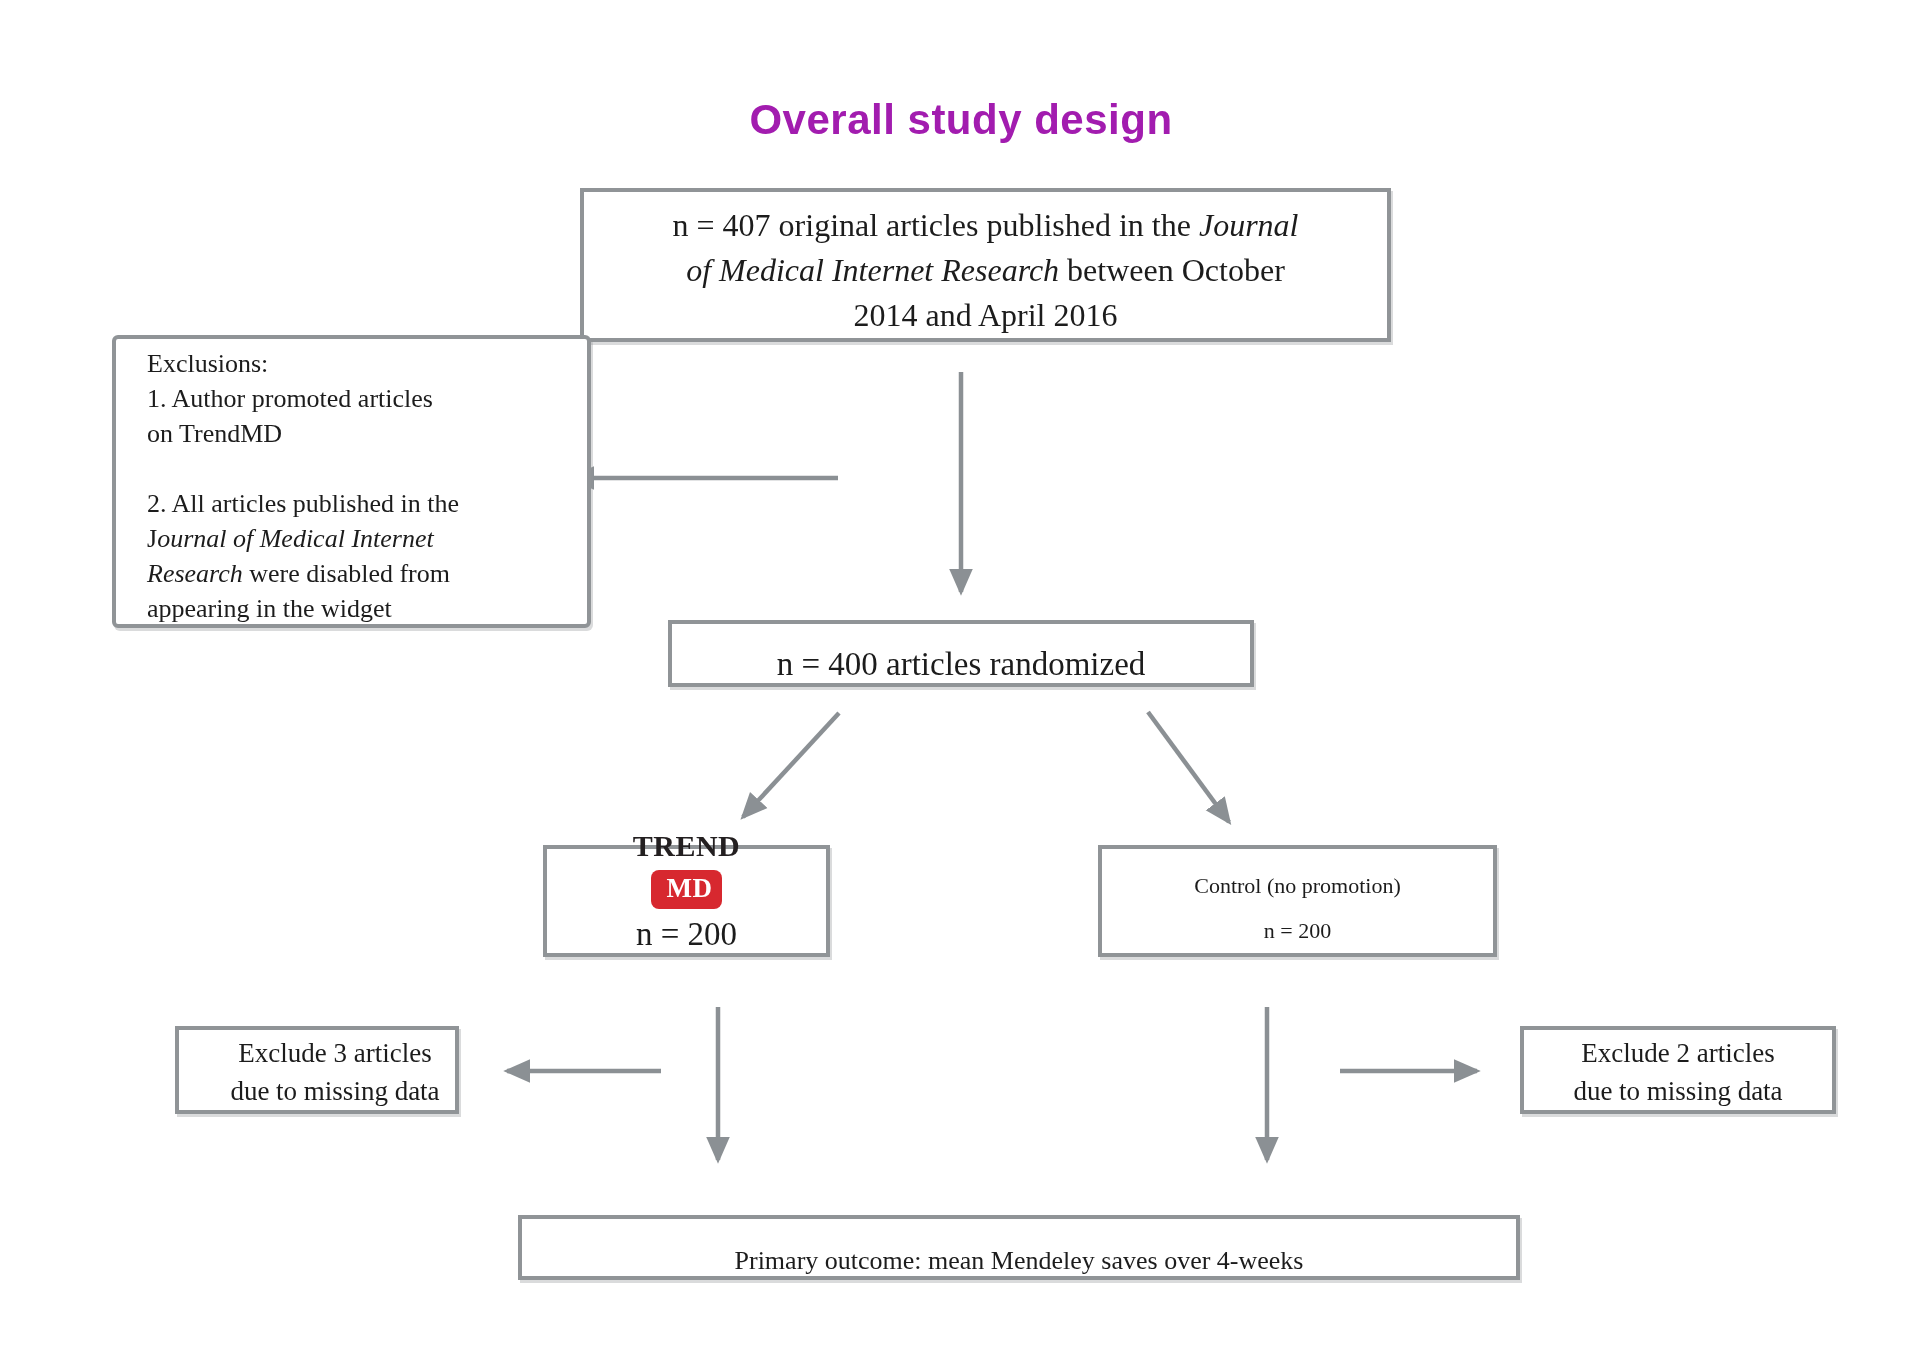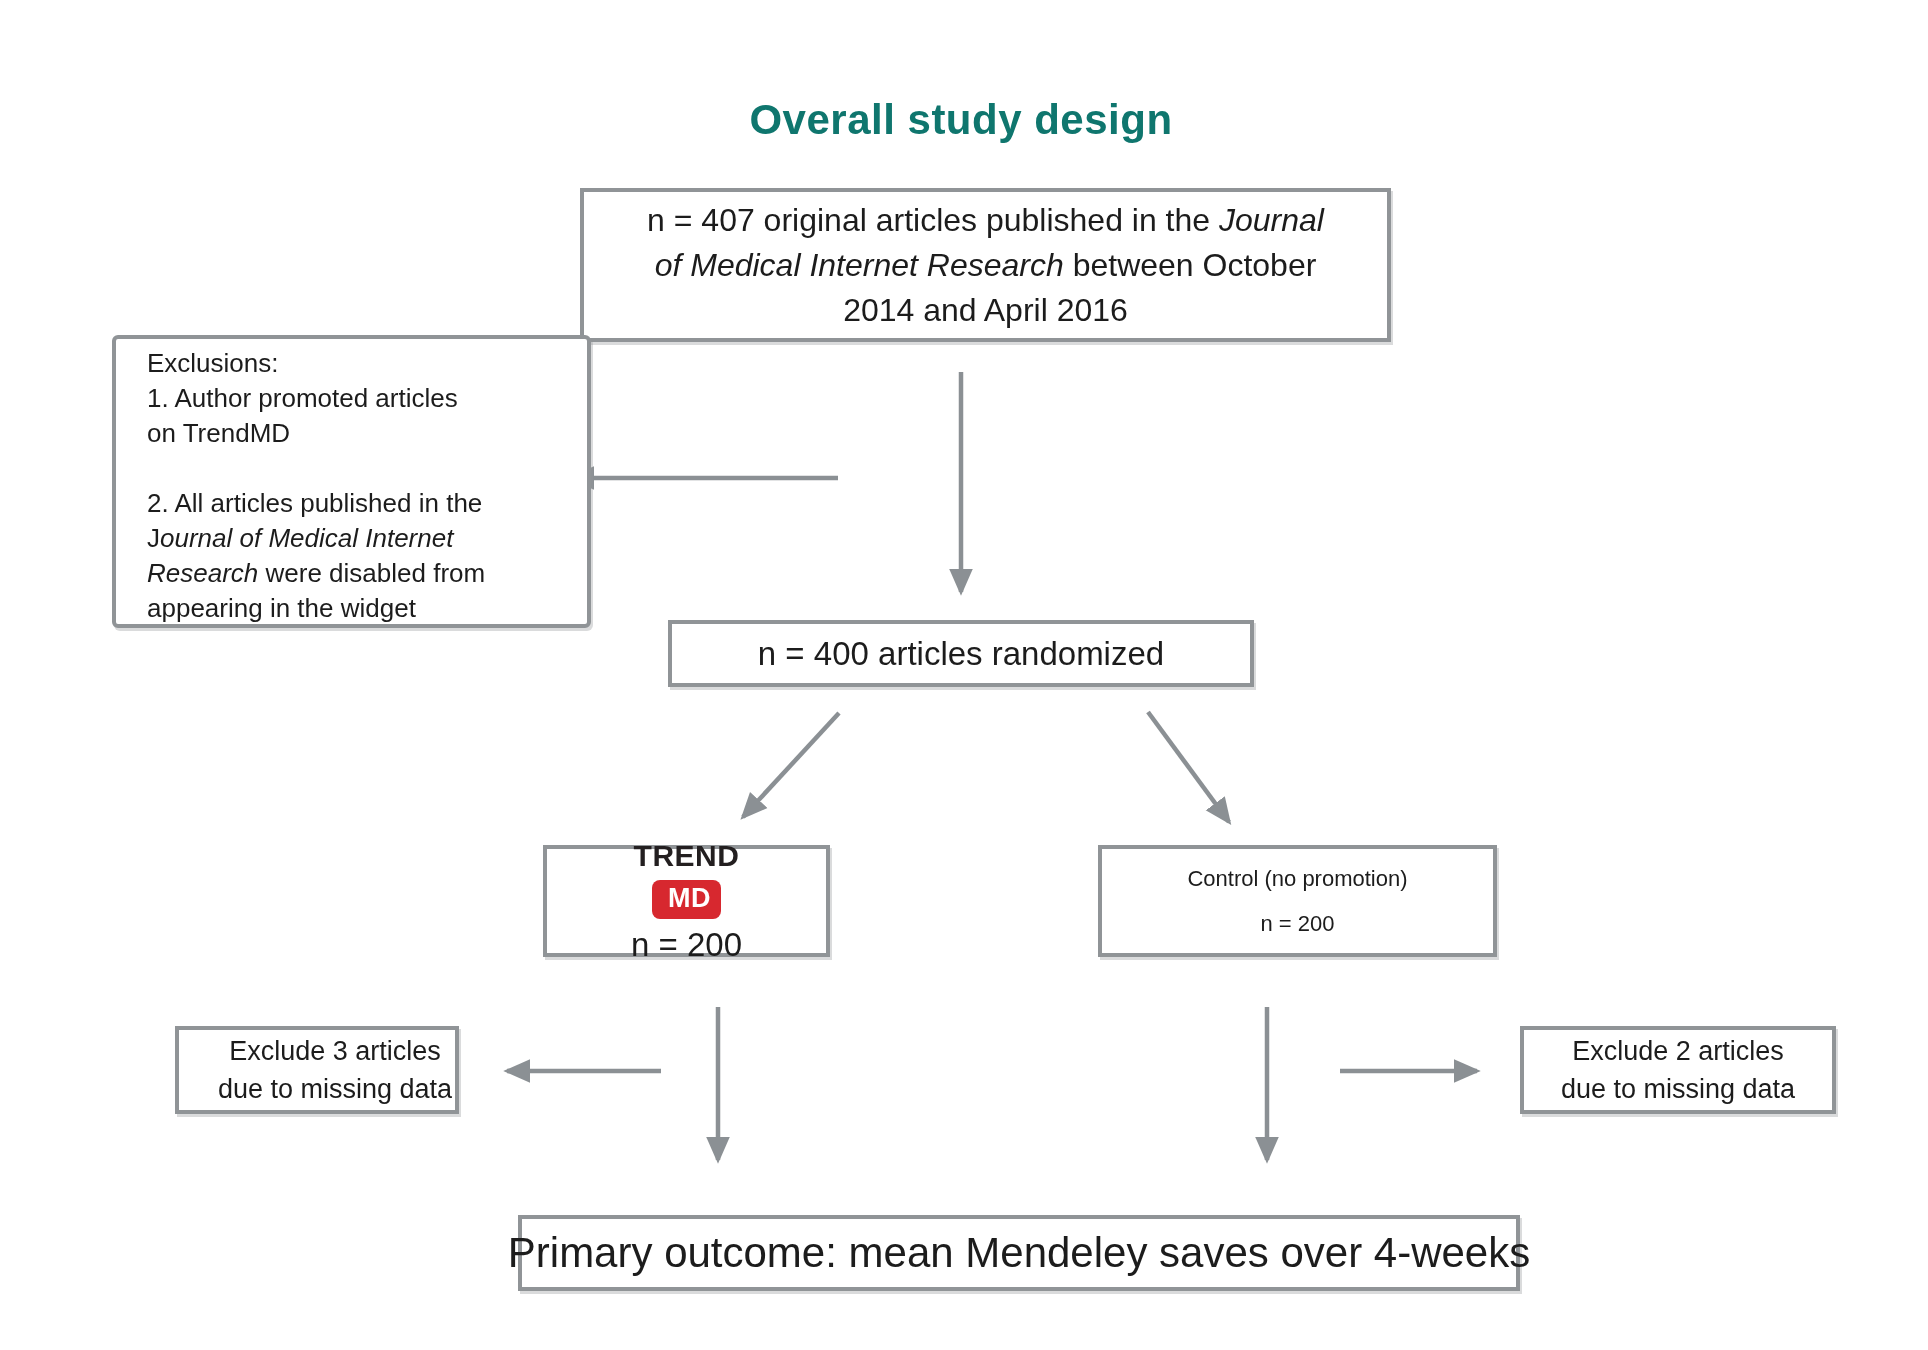--- a/index.html
+++ b/index.html
@@ -17,21 +17,21 @@
 
   .figure-title {
     position: absolute;
     left: 0;
     top: 96px;
     width: 1922px;
     text-align: center;
     font-size: 42px;
     font-weight: bold;
     letter-spacing: 0.5px;
-    color: #0f766e;
+    color: #a21caf;
   }
 
   .arrows {
     position: absolute;
     left: 0;
     top: 0;
     width: 1928px;
     height: 1350px;
     pointer-events: none;
   }
@@ -44,22 +44,23 @@
 
   .box {
     position: absolute;
     box-sizing: border-box;
     background: #ffffff;
     border: 4px solid var(--box-border, #909497);
     box-shadow: 2px 3px 0 rgba(148, 152, 156, 0.35);
     display: flex;
     flex-direction: column;
     align-items: center;
-    justify-content: center;
+    justify-content: flex-end;
     text-align: center;
+    font-family: Liberation Serif, serif;
   }
 
   .box .bl { white-space: nowrap; }
 
   .source-box {
     left: 580px; top: 188px; width: 811px; height: 154px;
     font-size: 32px; line-height: 45px;
   }
 
   .exclusions-box {
@@ -103,22 +104,22 @@
   .control-box {
     left: 1098px; top: 845px; width: 399px; height: 112px;
     font-size: 22px; line-height: 45px;
   }
 
   .exclude-box { font-size: 27px; line-height: 38px; }
   .exclude-left-box  { left: 175px;  top: 1026px; width: 284px; height: 88px; padding-left: 36px; }
   .exclude-right-box { left: 1520px; top: 1026px; width: 316px; height: 88px; }
 
   .primary-box {
-    left: 518px; top: 1215px; width: 1002px; height: 76px;
-    font-size: 42px;
+    left: 518px; top: 1215px; width: 1002px; height: 65px;
+    font-size: 26px;
   }
 
   i { font-style: italic; }
 </style>
 </head>
 <body>
 
 <div class="canvas">
 
   <div class="figure-title">Overall study design</div>

